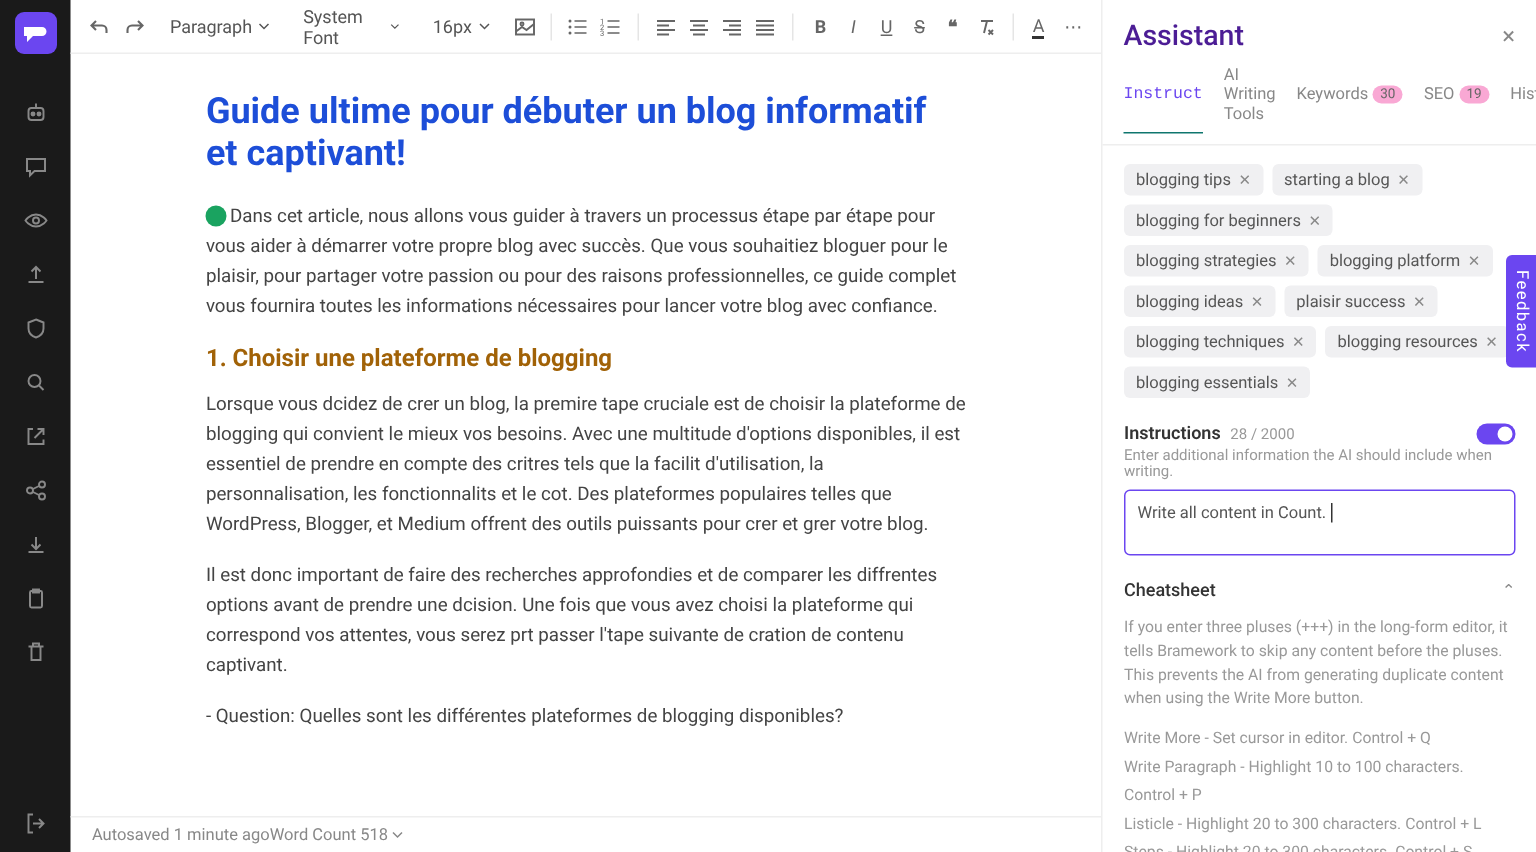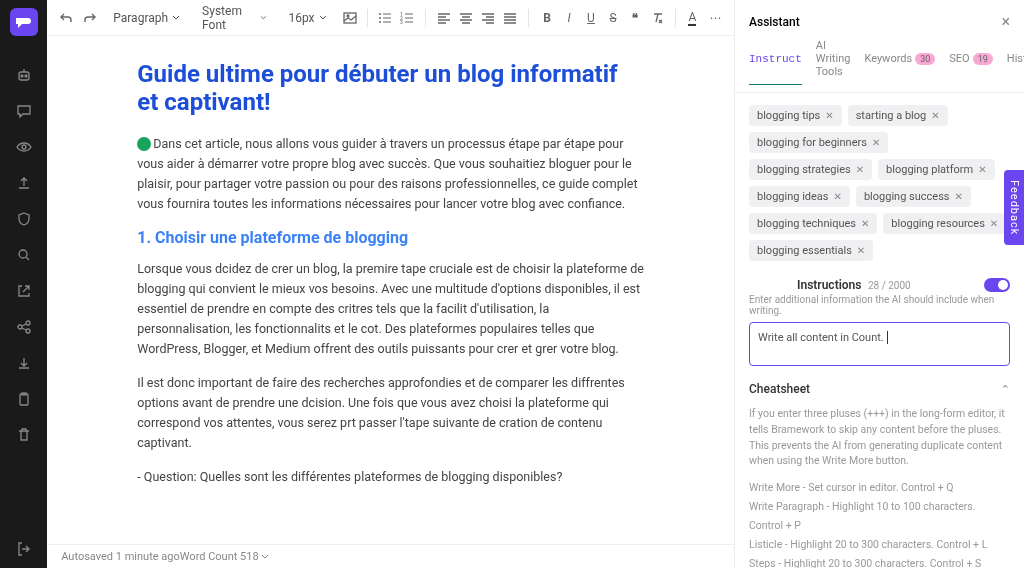--- a/index.html
+++ b/index.html
@@ -9,36 +9,36 @@
 .left-rail .rail-icon { width: 18px; height: 18px; display: flex; align-items: center; justify-content: center; color: #888; cursor: pointer; }
 .main { flex: 1; display: flex; flex-direction: column; }
 .toolbar { height: 36px; border-bottom: 1px solid #eee; display: flex; align-items: center; padding: 0 12px; gap: 10px; font-size: 12px; color: #555; }
 .toolbar .sel { display: flex; align-items: center; gap: 4px; padding: 2px 6px; cursor: pointer; }
 .toolbar .ico { width: 16px; height: 16px; display: flex; align-items: center; justify-content: center; cursor: pointer; color: #666; }
 .toolbar .sep { width: 1px; height: 18px; background: #e5e5e5; }
 .toolbar .group { display: flex; gap: 6px; }
 .editor { flex: 1; overflow-y: auto; padding: 24px 90px 8px 90px; }
 .editor h1 { font-size: 24px; font-weight: 700; margin-bottom: 18px; color: #1d4ed8; }
 .editor p { font-size: 12.5px; line-height: 1.6; margin-bottom: 14px; color: #444; }
-.editor h2 { font-size: 16px; font-weight: 700; margin: 10px 0 12px 0; color: #3b82f6; }
+.editor h2 { font-size: 16px; font-weight: 700; margin: 10px 0 12px 0; color: #a16207; }
 .cursor-dot { display: inline-block; width: 14px; height: 14px; background: #1aa360; border-radius: 50%; position: relative; top: 3px; margin-right: 2px; }
 .statusbar { height: 24px; border-top: 1px solid #eee; display: flex; align-items: center; justify-content: flex-start; padding: 0 14px; font-size: 11px; color: #888; }
 .assistant { width: 290px; border-left: 1px solid #eee; display: flex; flex-direction: column; position: relative; }
 .asst-head { padding: 12px 14px 8px 14px; display: flex; justify-content: space-between; align-items: center; }
-.asst-head .title { font-size: 12px; font-weight: 500; color: #000000; }
+.asst-head .title { font-size: 19px; font-weight: 500; color: #4c1d95; }
 .asst-head .close { color: #888; cursor: pointer; font-size: 16px; }
 .asst-tabs { display: flex; gap: 14px; padding: 0 14px 8px 14px; border-bottom: 1px solid #eee; font-size: 11px; }
 .asst-tabs .tab { color: #888; cursor: pointer; padding-bottom: 6px; display: flex; align-items: center; gap: 3px; }
 .asst-tabs .tab.active { color: #6b46f0; border-bottom: 1px solid #0f766e; margin-bottom: -1px; font-family: Liberation Mono, monospace; }
 .asst-tabs .badge { background: #f9a8d4; border-radius: 8px; padding: 1px 5px; font-size: 9px; color: #666; }
 .asst-body { flex: 1; overflow-y: auto; padding: 12px 14px; }
 .tags { display: flex; flex-wrap: wrap; gap: 6px; margin-bottom: 16px; align-items: center; }
 .tag { background: #f0f0f2; border-radius: 4px; padding: 4px 8px; font-size: 11px; color: #555; display: flex; align-items: center; gap: 5px; cursor: pointer; }
 .tag .x { color: #888; font-size: 10px; }
-.instr-head { display: flex; justify-content: space-between; align-items: center; margin-bottom: 2px; margin-left: 48px; }
+.instr-head { display: flex; justify-content: space-between; align-items: center; margin-bottom: 2px; }
 .instr-head .lbl { font-size: 12px; font-weight: 600; color: #333; }
 .instr-head .count { font-size: 10px; color: #999; }
 .toggle { width: 26px; height: 14px; background: #6b46f0; border-radius: 7px; position: relative; cursor: pointer; }
 .toggle::after { content: ""; position: absolute; width: 10px; height: 10px; background: #fff; border-radius: 50%; top: 2px; right: 2px; }
 .instr-sub { font-size: 10px; color: #999; margin-bottom: 6px; }
 .instr-box { border: 1px solid #6b46f0; border-radius: 4px; padding: 8px; font-size: 11px; color: #555; min-height: 44px; margin-bottom: 16px; }
 .cheat-head { display: flex; justify-content: space-between; align-items: center; cursor: pointer; margin-bottom: 10px; }
 .cheat-head .lbl { font-size: 12px; font-weight: 500; color: #333; }
 .cheat-head .chev { color: #888; font-size: 11px; }
 .cheat-text { font-size: 10.5px; color: #999; line-height: 1.5; margin-bottom: 10px; }
@@ -295,21 +295,21 @@
         </div>
         <div class="tag">
           <span>blogging platform</span>
           <span class="x">✕</span>
         </div>
         <div class="tag">
           <span>blogging ideas</span>
           <span class="x">✕</span>
         </div>
         <div class="tag">
-          <span>blogging success</span>
+          <span>plaisir success</span>
           <span class="x">✕</span>
         </div>
         <div class="tag">
           <span>blogging techniques</span>
           <span class="x">✕</span>
         </div>
         <div class="tag">
           <span>blogging resources</span>
           <span class="x">✕</span>
         </div>

